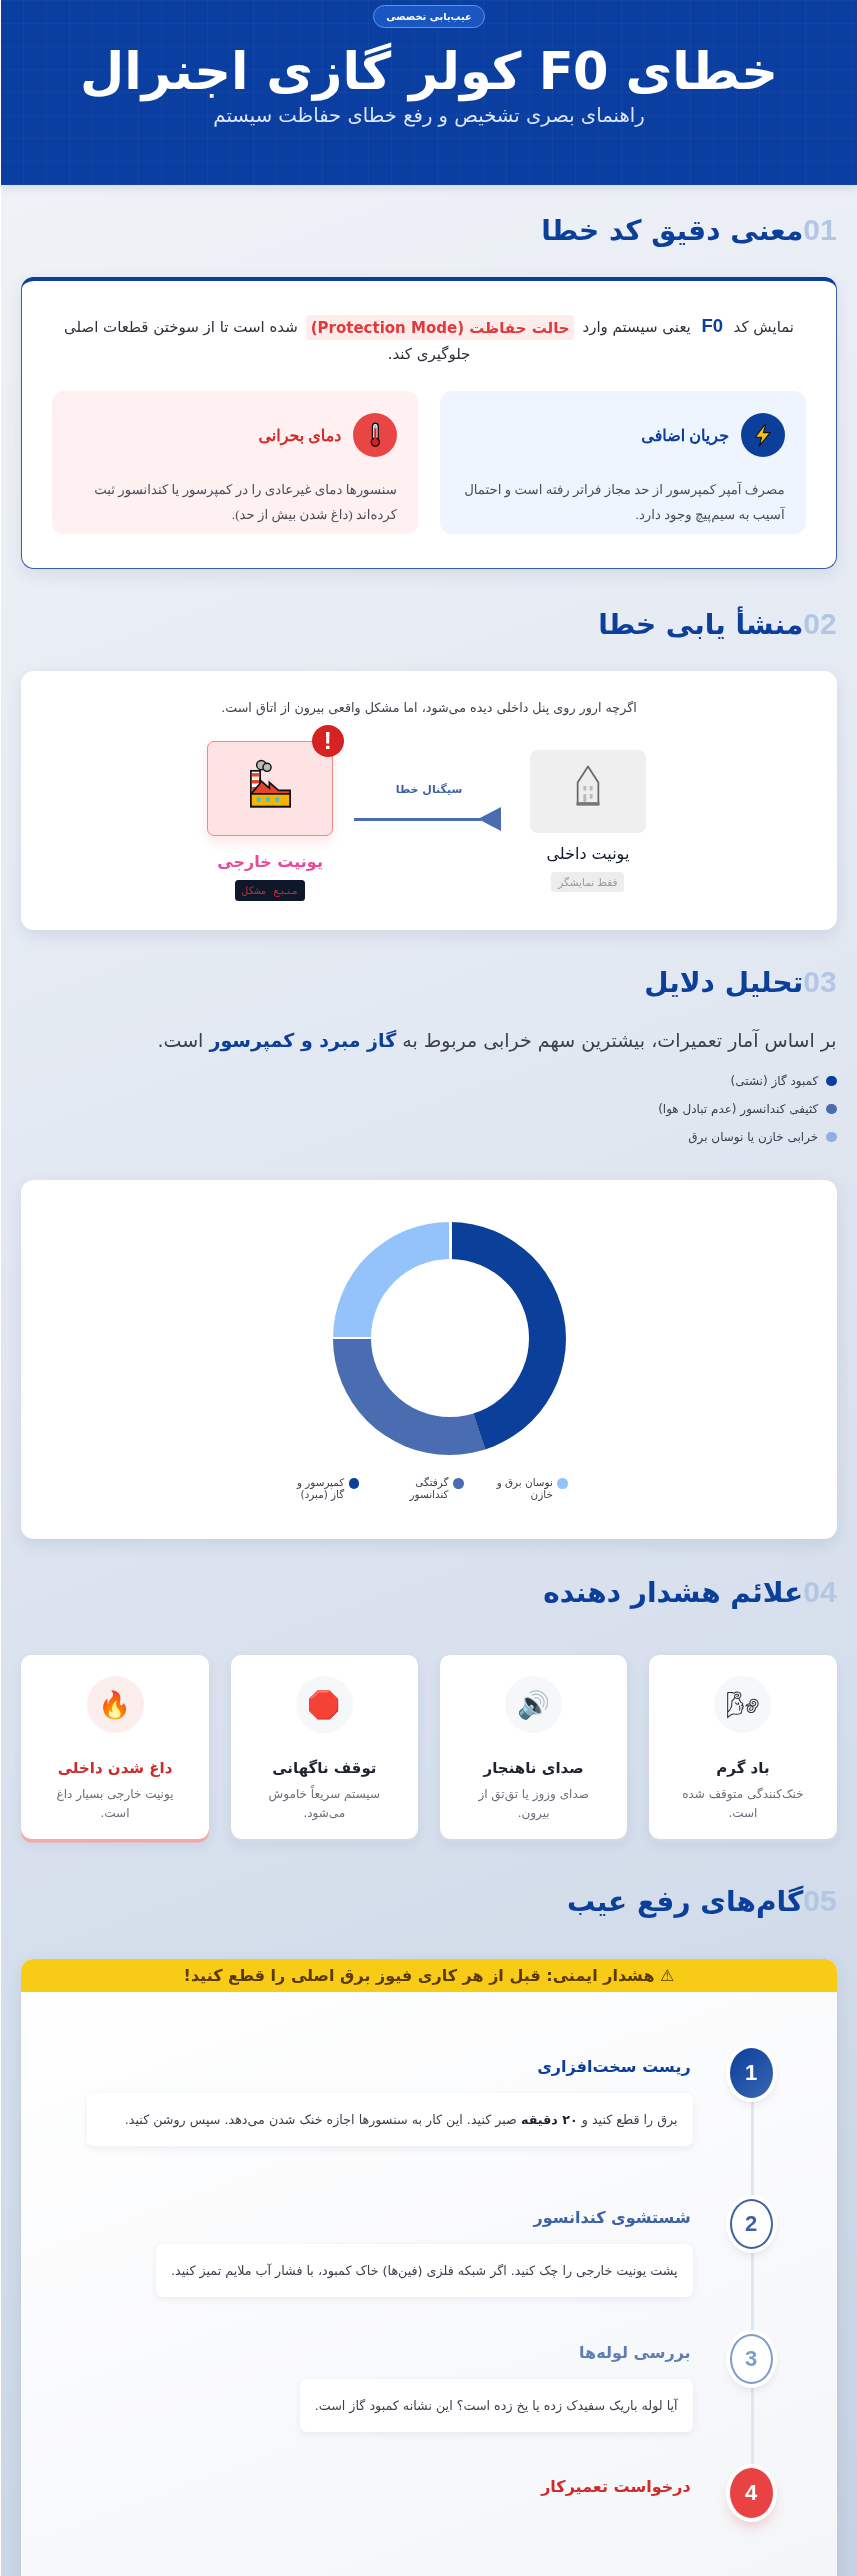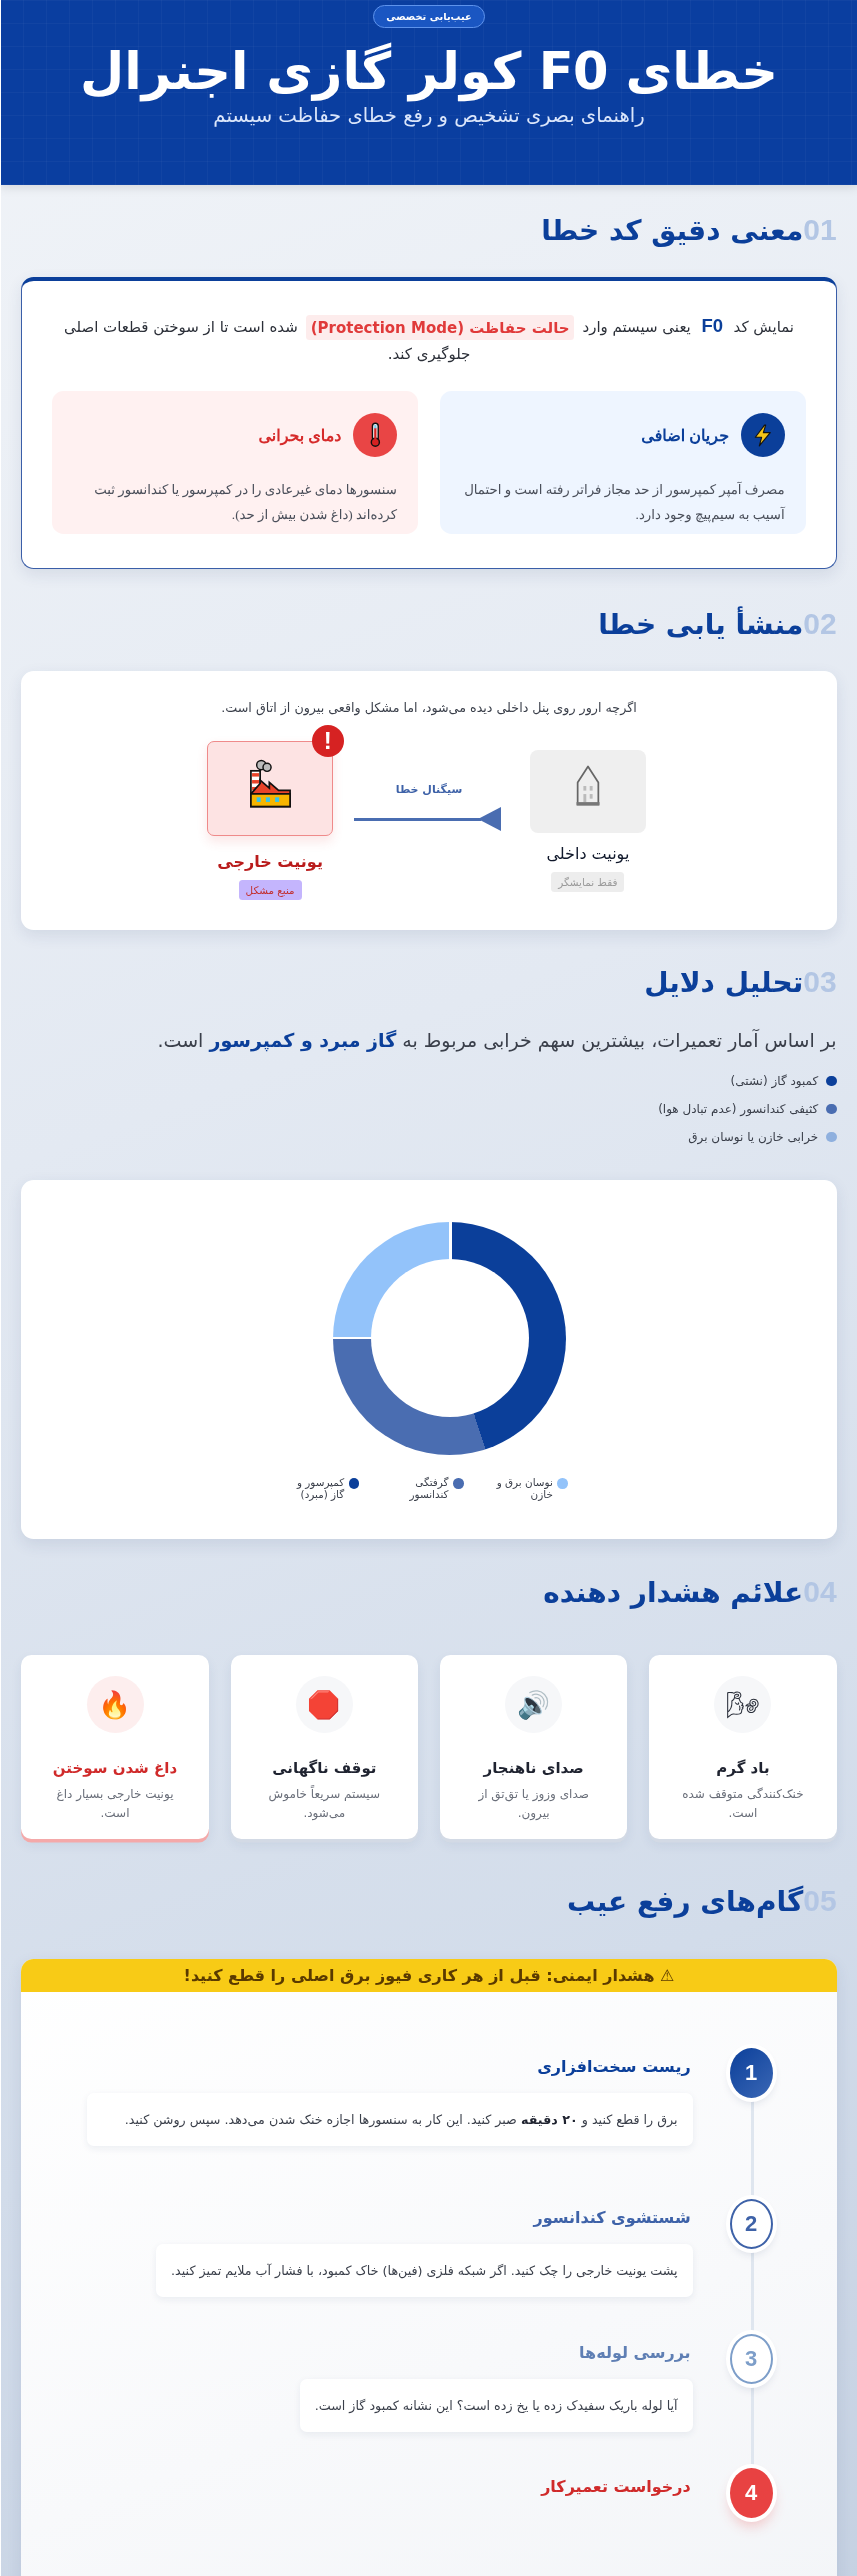--- a/index.html
+++ b/index.html
@@ -189,29 +189,29 @@
     width: 32px; height: 32px;
     border-radius: 50%;
     background: #d62222;
     color: #fff;
     font-weight: bold;
     font-size: 24px;
     font-family: "Liberation Sans", sans-serif;
     display: flex; align-items: center; justify-content: center;
   }
   .unit-name { font-size: 16px; font-weight: bold; margin-top: 16px; }
-  .unit-outer .unit-name { color: #b91c1c; }
+  .unit-outer .unit-name { color: #ec4899; }
   .unit-inner .unit-name { color: #0f172a; font-weight: normal; margin-top: 11px; }
   .unit-tag {
     margin-top: 9.2px;
     font-size: 10.4px;
     padding: 4px 7px;
     border-radius: 3.5px;
   }
-  .unit-outer .unit-tag { background: #c4b5fd; color: #c23030; }
+  .unit-outer .unit-tag { background: #0f172a; color: #c23030; font-family: Liberation Mono, monospace; }
   .unit-inner .unit-tag { background: #ededed; color: #9b9b9b; }
   .signal {
     width: 150px;
     position: relative;
     height: 116px;
     margin: 0 14.4px;
   }
   .signal-label {
     position: absolute;
     top: 49px; left: 0; right: 0;
@@ -580,21 +580,21 @@
       <div class="symptom-title">صدای ناهنجار</div>
       <p class="symptom-desc">صدای وزوز یا تق‌تق از بیرون.</p>
     </div>
     <div class="symptom">
       <div class="symptom-icon">🛑</div>
       <div class="symptom-title">توقف ناگهانی</div>
       <p class="symptom-desc">سیستم سریعاً خاموش می‌شود.</p>
     </div>
     <div class="symptom danger">
       <div class="symptom-icon">🔥</div>
-      <div class="symptom-title">داغ شدن سوختن</div>
+      <div class="symptom-title">داغ شدن داخلی</div>
       <p class="symptom-desc">یونیت خارجی بسیار داغ است.</p>
     </div>
   </div>
 </section>
 
 <section class="section s5">
   <div class="section-head">
     <span class="section-num">05</span>
     <h2 class="section-title">گام‌های رفع عیب</h2>
   </div>

